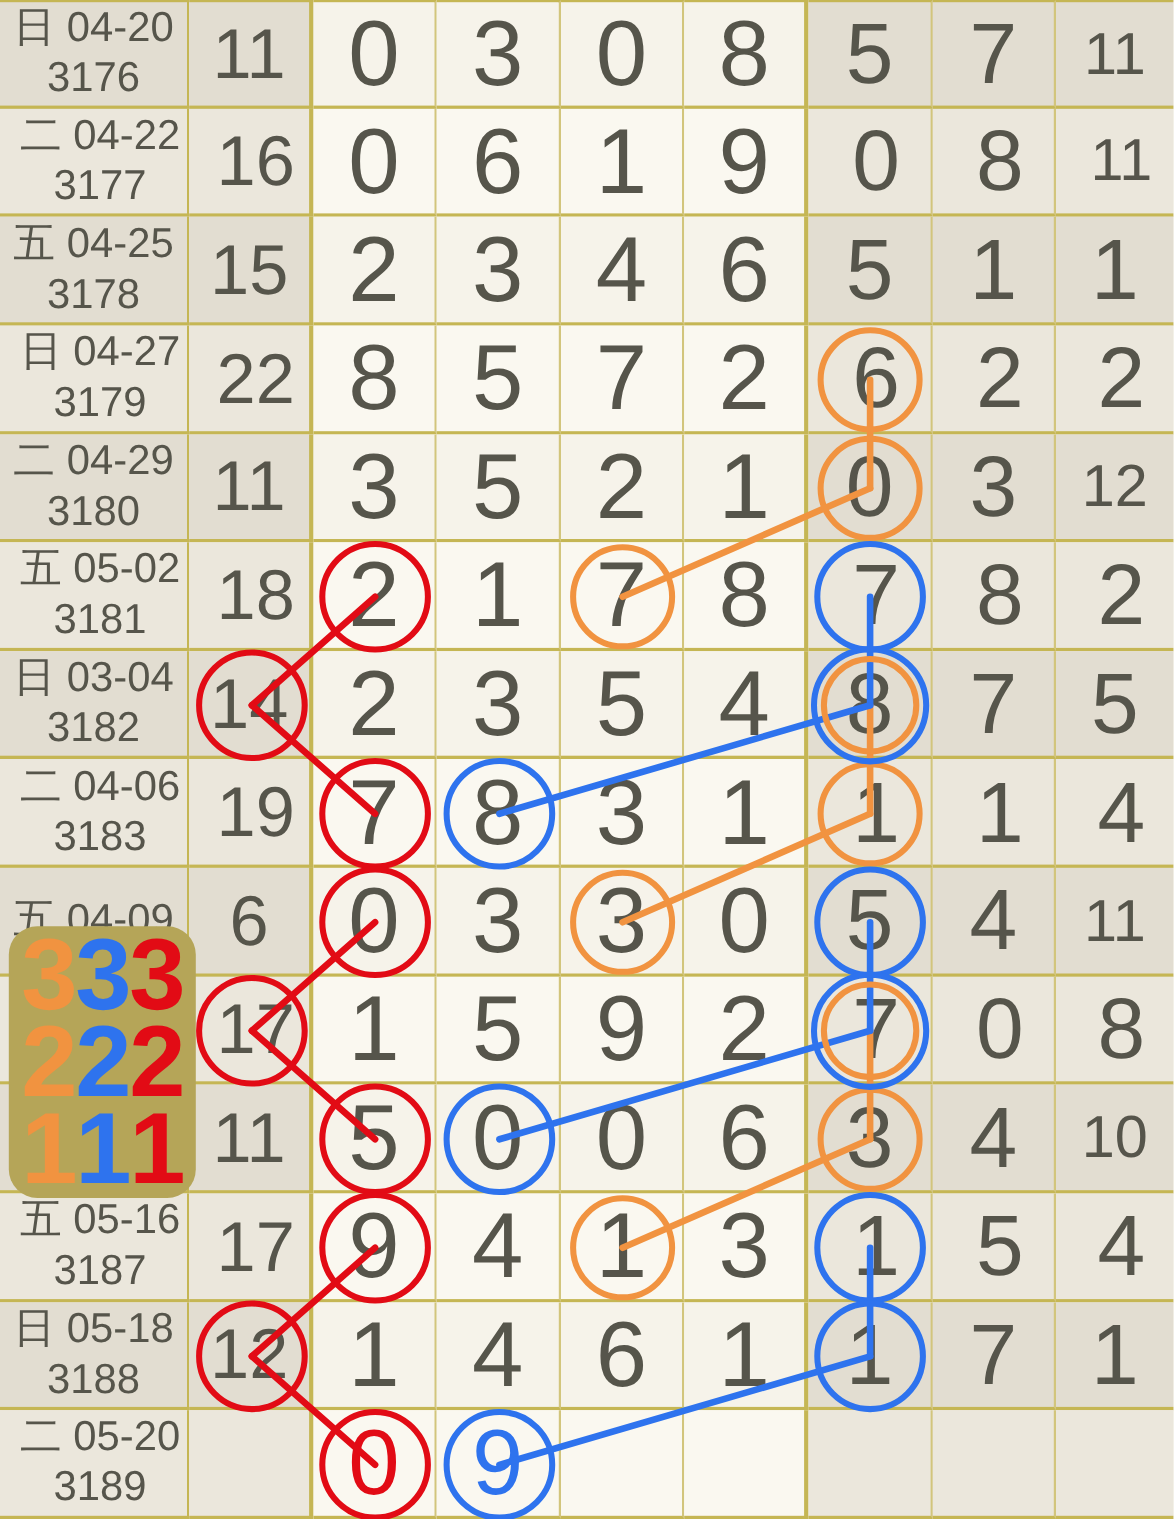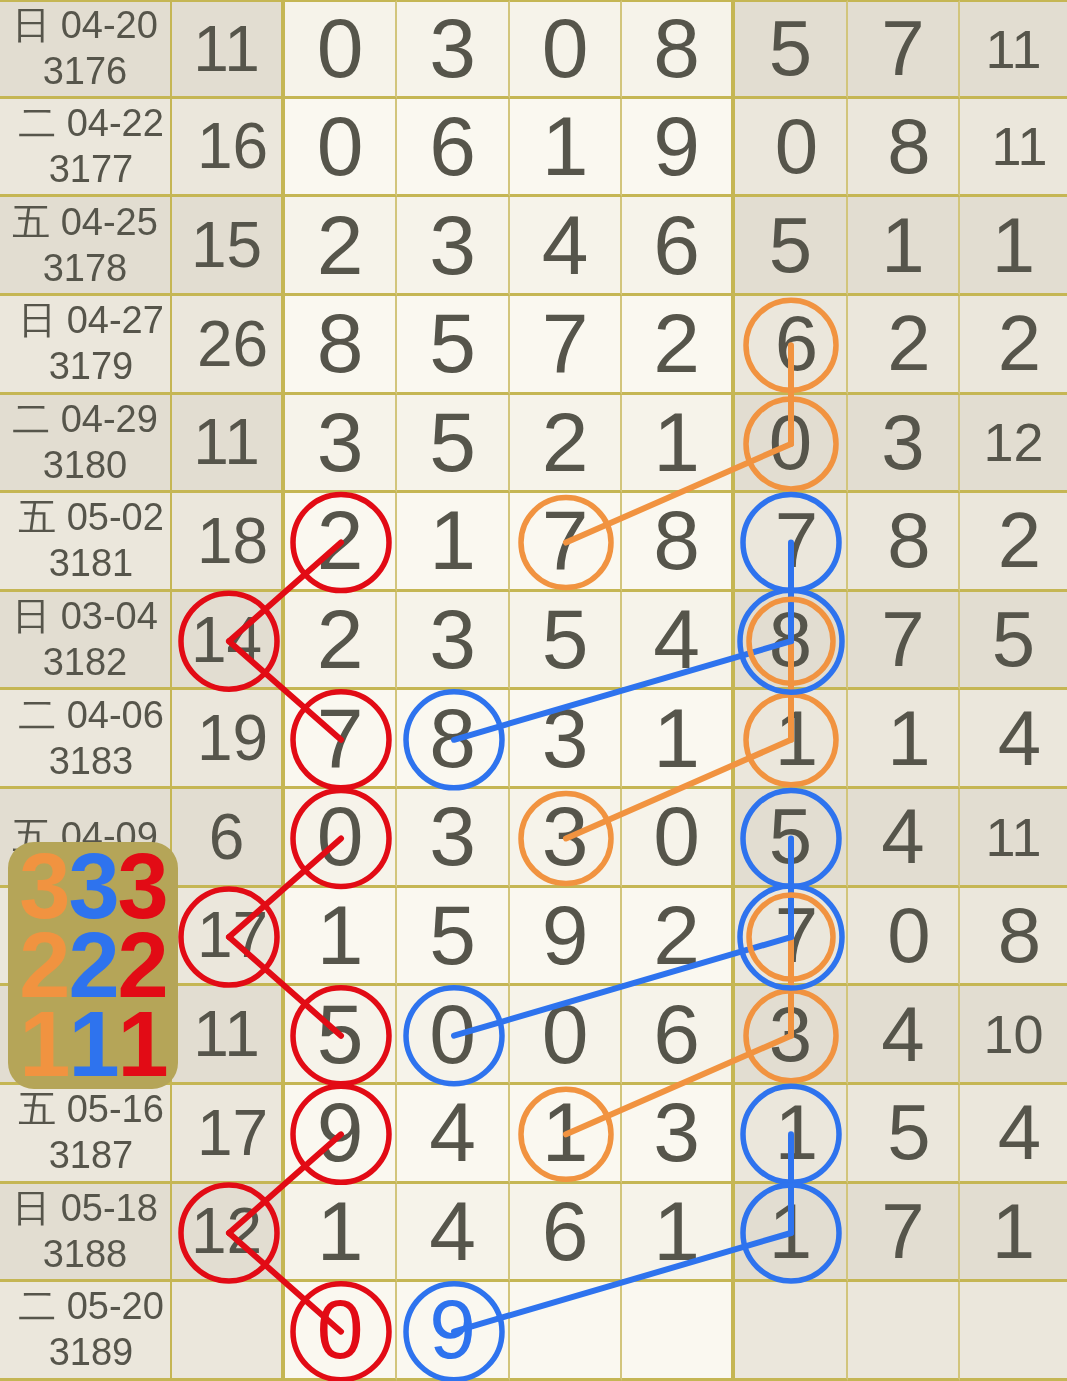--- a/index.html
+++ b/index.html
@@ -90,21 +90,21 @@
       <div class="cell c-main b-thin odd creamy">3</div>
       <div class="cell c-main b-thin odd creamy">4</div>
       <div class="cell c-main b-thick odd creamy">6</div>
       <div class="cell c-right b-thin odd shaded">5</div>
       <div class="cell c-right b-thin odd shaded">1</div>
       <div class="cell c-tail odd shaded">1</div>
       <div class="cell c-date even shaded">
         <div class="date-line">日 04-27</div>
         <div class="date-line">3179</div>
       </div>
-      <div class="cell c-sum even shaded">26</div>
+      <div class="cell c-sum even shaded">22</div>
       <div class="cell c-main b-thin even creamy">8</div>
       <div class="cell c-main b-thin even creamy">5</div>
       <div class="cell c-main b-thin even creamy">7</div>
       <div class="cell c-main b-thick even creamy">2</div>
       <div class="cell c-right b-thin even shaded">6</div>
       <div class="cell c-right b-thin even shaded">2</div>
       <div class="cell c-tail even shaded">2</div>
       <div class="cell c-date odd shaded">
         <div class="date-line">二 04-29</div>
         <div class="date-line">3180</div>

